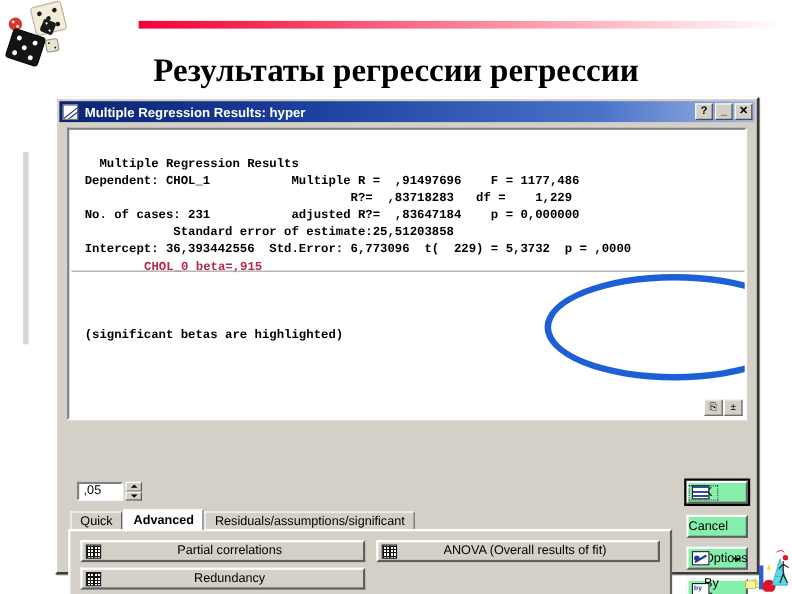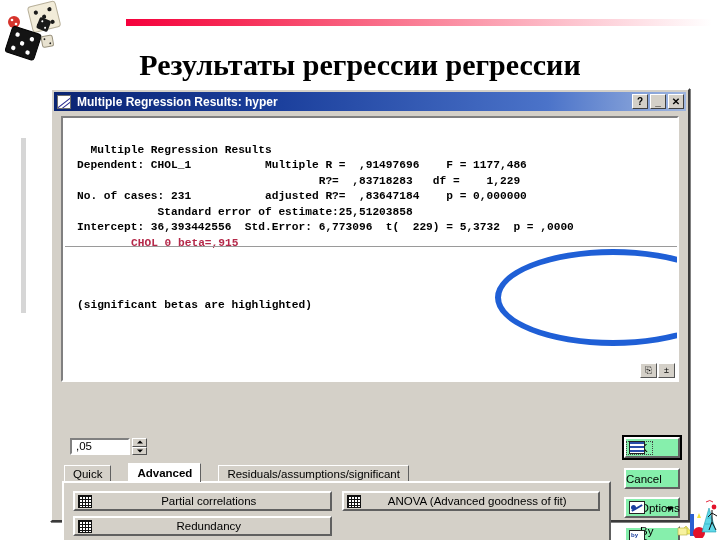--- a/index.html
+++ b/index.html
@@ -225,21 +225,21 @@
     top: 348px;
     display: flex;
     align-items: center;
   }
   #alpha-label {
     font-size: 11.5px;
     color: #000000;
     white-space: nowrap;
   }
   #alpha-input {
-    width: 60px;
+    width: 42px;
     height: 17px;
     background: #ffffff;
     border: 2px solid;
     border-color: #808080 #ffffff #ffffff #808080;
     box-sizing: border-box;
     margin-left: 8px;
     font-size: 11.5px;
     line-height: 13px;
     padding-left: 4px;
     color: #000000;
@@ -286,21 +286,21 @@
     background: #d4d0c8;
     border: 1px solid;
     border-color: #ffffff #606060 #606060 #ffffff;
     border-bottom: none;
     box-sizing: border-box;
     padding: 0 8px;
     font-size: 11.5px;
     line-height: 16px;
     color: #000000;
     cursor: default;
-    margin-right: 17px;
+    margin-right: 1px;
     white-space: nowrap;
   }
   .tab.active {
     height: 19px;
     line-height: 18px;
     background: #ffffff;
     font-weight: bold;
     z-index: 2;
     position: relative;
   }
@@ -553,21 +553,21 @@
     <div id="button-grid">
 
 
       <div class="act-btn">
         <span class="grid-icon"></span>
         <span class="lbl">Partial correlations</span>
       </div>
 
       <div class="act-btn">
         <span class="grid-icon"></span>
-        <span class="lbl">ANOVA (Advanced goodness of fit)</span>
+        <span class="lbl">ANOVA (Overall results of fit)</span>
       </div>
 
       <div class="act-btn">
         <span class="grid-icon"></span>
         <span class="lbl">Redundancy</span>
       </div>
 
     </div>
   </div>
 

